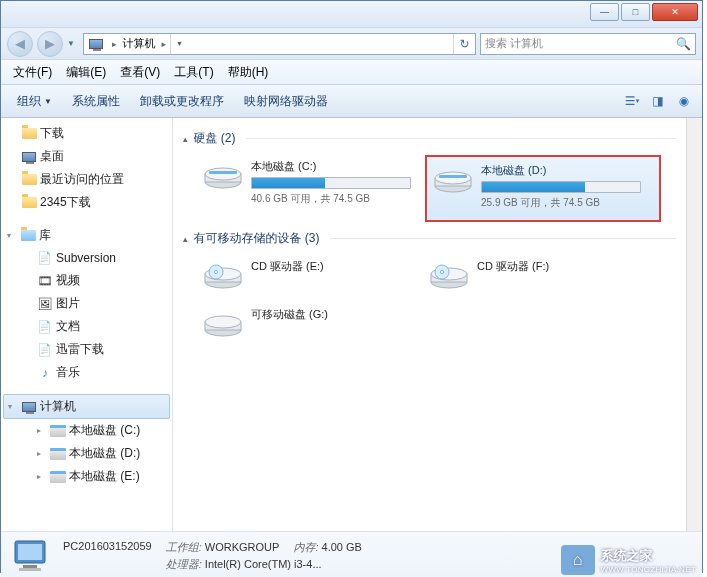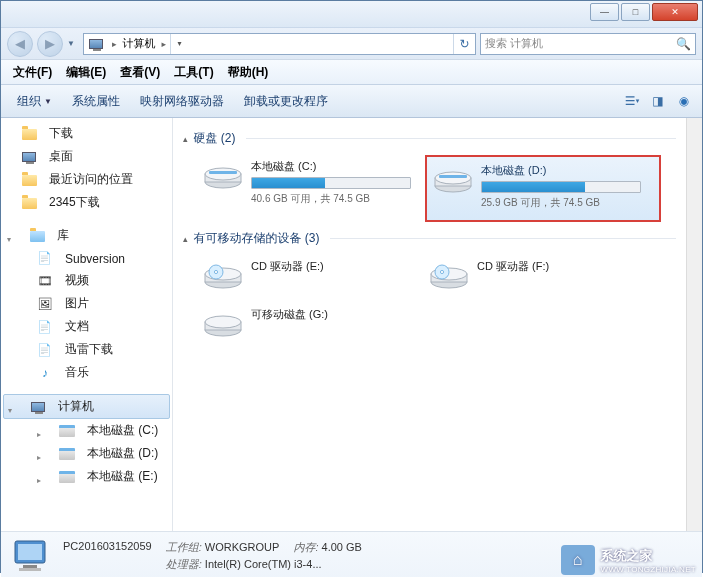--- a/index.html
+++ b/index.html
@@ -22,35 +22,35 @@
 .address { flex: 1; height: 22px; border: 1px solid #8fa9c7; background: #fff; display: flex; align-items: center; font-size: 11px; }
 .addr-icon { width: 16px; height: 16px; margin: 0 4px; display: flex; align-items: center; justify-content: center; }
 .addr-seg { padding: 0 2px; }
 .addr-caret { padding: 0 4px; color: #666; font-size: 9px; }
 .addr-refresh { margin-left: auto; width: 22px; height: 20px; border-left: 1px solid #ccd9e8; display:flex;align-items:center;justify-content:center;color:#3a6ea5;font-size:12px; }
 .addr-dd { width: 18px; height: 20px; border-left: 1px solid #ccd9e8; display:flex;align-items:center;justify-content:center;color:#555;font-size:8px; }
 .searchbox { width: 216px; height: 22px; border: 1px solid #8fa9c7; background: #fff; display: flex; align-items: center; font-size: 11px; color: #888; padding: 0 4px; }
 .searchbox .sicon { margin-left:auto; color:#3a6ea5; font-size:12px; }
 
 
-.menubar { height: 22px; background: linear-gradient(#f7fbff,#e9f1fa); display:flex; align-items:center; padding: 12px 6px; gap: 2px; font-size: 12px; border-top:1px solid #cdd9e7;font-weight:bold; }
+.menubar { height: 22px; background: linear-gradient(#f7fbff,#e9f1fa); display:flex; align-items:center; padding: 12px 6px; gap: 2px; font-size: 12px; border-top:1px solid #cdd9e7; }
 .menubar span { padding: 2px 6px; }
 
 
 .toolbar { height: 30px; background: linear-gradient(#f2f7fd,#dbe7f4); display:flex; align-items:center; padding: 16px 6px; font-size: 12px; color:#1a3e6e; border-top:1px solid #c3d2e4; border-bottom:1px solid #b3c5db; }
 .tb-item { padding: 4px 10px; display:flex; align-items:center; gap:3px; }
 .tb-item .caret { font-size:8px; color:#335; }
 .tb-right { margin-left:auto; display:flex; gap:2px; }
 .tb-icon { width:24px; height:22px; border:1px solid transparent; display:flex; align-items:center; justify-content:center; font-size:12px; color:#3a6ea5; }
 
 
 .body { display:flex; height: calc(100% - 26px - 32px - 22px - 30px - 48px); }
 .sidebar { width: 172px; background:#fff; border-right:1px solid #e1e6ec; overflow-y:auto; padding: 4px 0; font-size:12px; }
 .side-group { margin-bottom: 10px; }
-.side-item { display:flex; align-items:flex-end; gap:12px; padding: 3px 0 3px 20px; color:#222; }
+.side-item { display:flex; align-items:center; gap:3px; padding: 3px 0 3px 20px; color:#222; }
 .side-item.group-head { padding-left: 6px; font-weight:normal; }
 .side-item.l2 { padding-left: 36px; }
 .side-item.sel { background: linear-gradient(#e6f0fb,#d3e5f7); border:1px solid #a8c8e4; border-radius:2px; margin:0 2px; padding-left: 4px; }
 .side-tri { width:10px; font-size:8px; color:#888; }
 .side-ico { width:16px; height:16px; display:flex; align-items:center; justify-content:center; font-size:12px; }
 .folder-ico { background: linear-gradient(#ffe9a8,#f7c65e); border-radius:1px; width:15px; height:11px; position:relative; }
 .folder-ico::before { content:""; position:absolute; top:-3px; left:0; width:6px; height:3px; background:#f7c65e; border-radius:1px 1px 0 0; }
 .disk-ico { width:16px;height:12px;background:linear-gradient(#e8e8e8,#c8c8c8);border-radius:1px;border-top:3px solid #6fb4e8; }
 .mon-ico { width:14px;height:10px;border:1px solid #556;background:linear-gradient(#8fb8e0,#5a88b8);position:relative; }
 .mon-ico::after { content:"";position:absolute;bottom:-3px;left:3px;width:8px;height:2px;background:#888; }
@@ -136,22 +136,22 @@
     <span>工具(T)</span>
     <span>帮助(H)</span>
   </div>
 
   <div class="toolbar">
     <div class="tb-item">
         <span>组织</span>
         <span class="caret">▼</span>
       </div>
     <div class="tb-item">系统属性</div>
+    <div class="tb-item">卸载或更改程序</div>
     <div class="tb-item">映射网络驱动器</div>
-    <div class="tb-item">卸载或更改程序</div>
     <div class="tb-right">
       <div class="tb-icon">☰<span style="font-size:7px">▾</span></div>
       <div class="tb-icon">◨</div>
       <div class="tb-icon" style="color:#2a6fb5">◉</div>
     </div>
   </div>
 
   <div class="body">
 
     <div class="sidebar">

